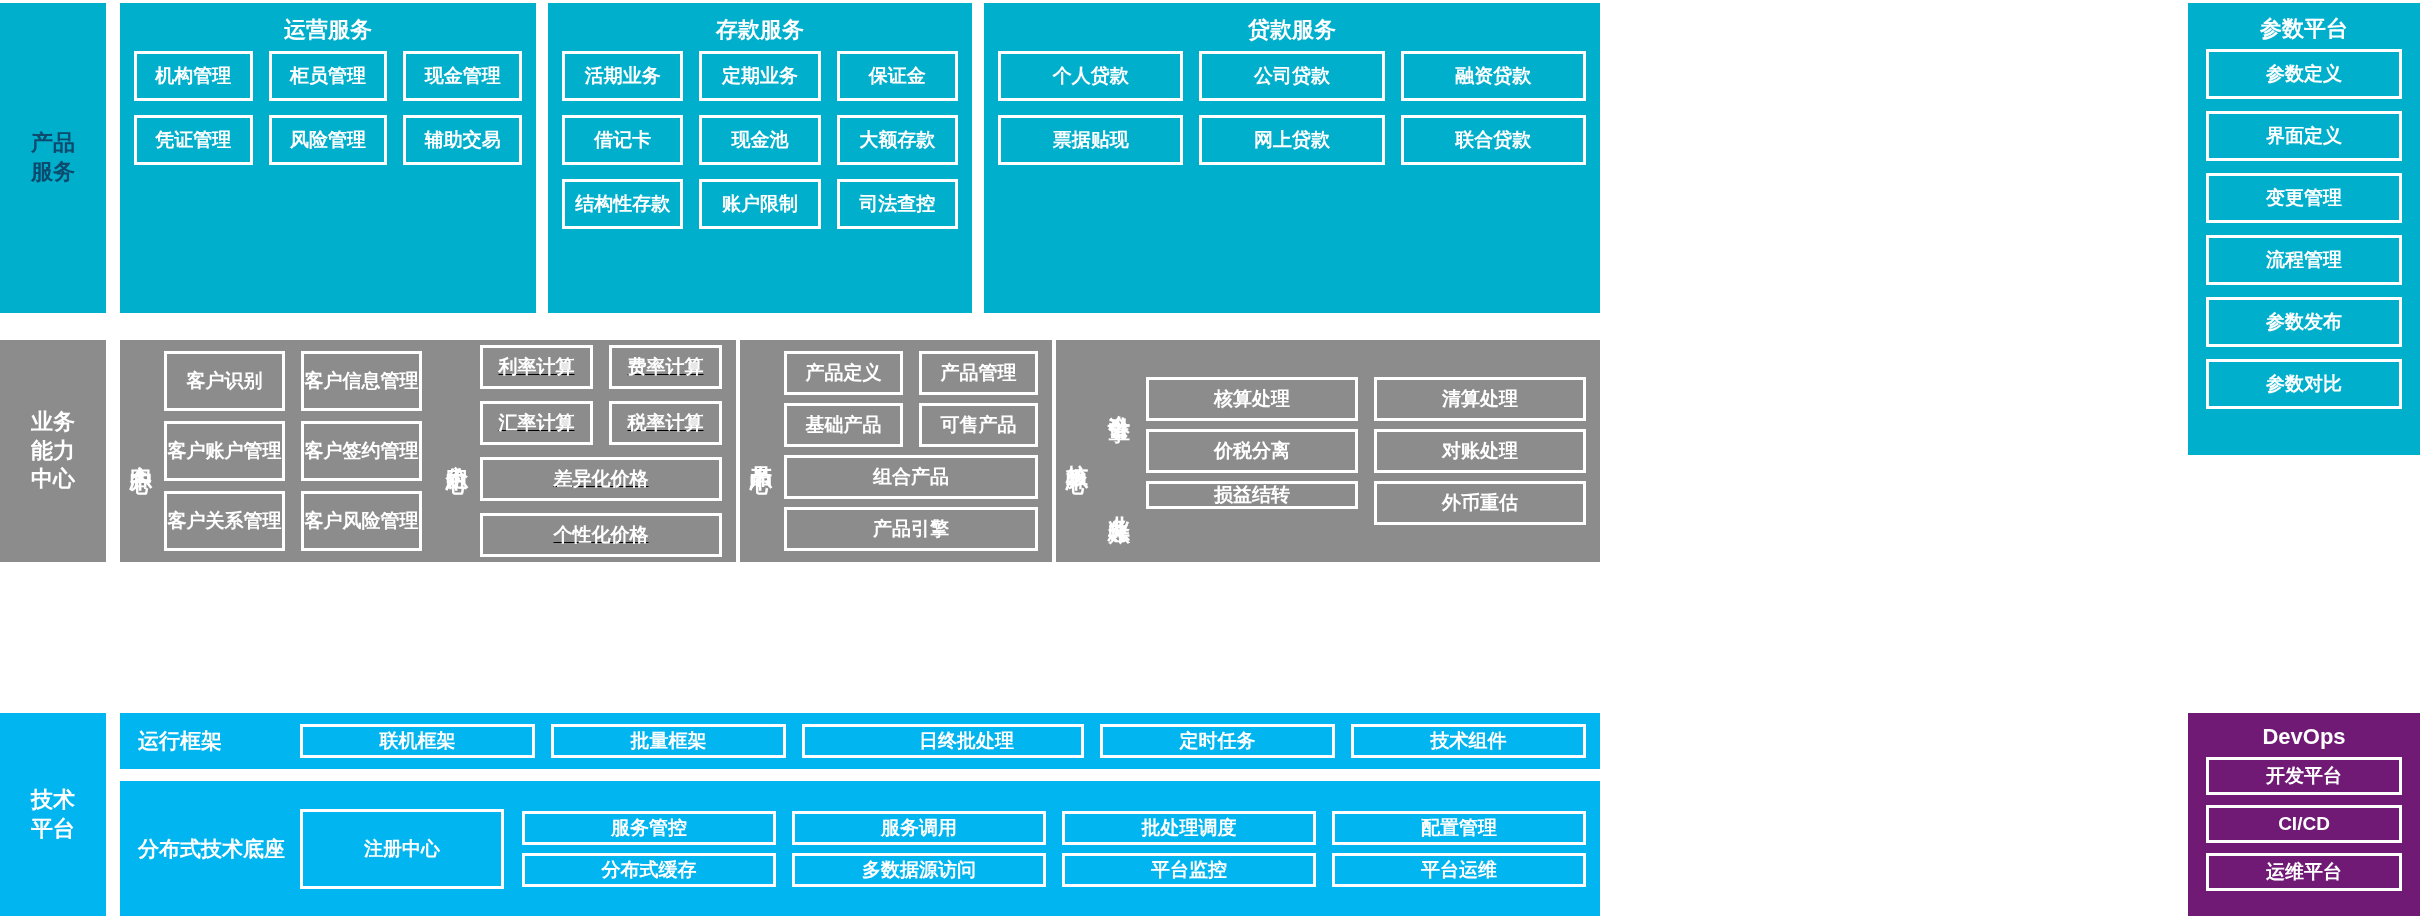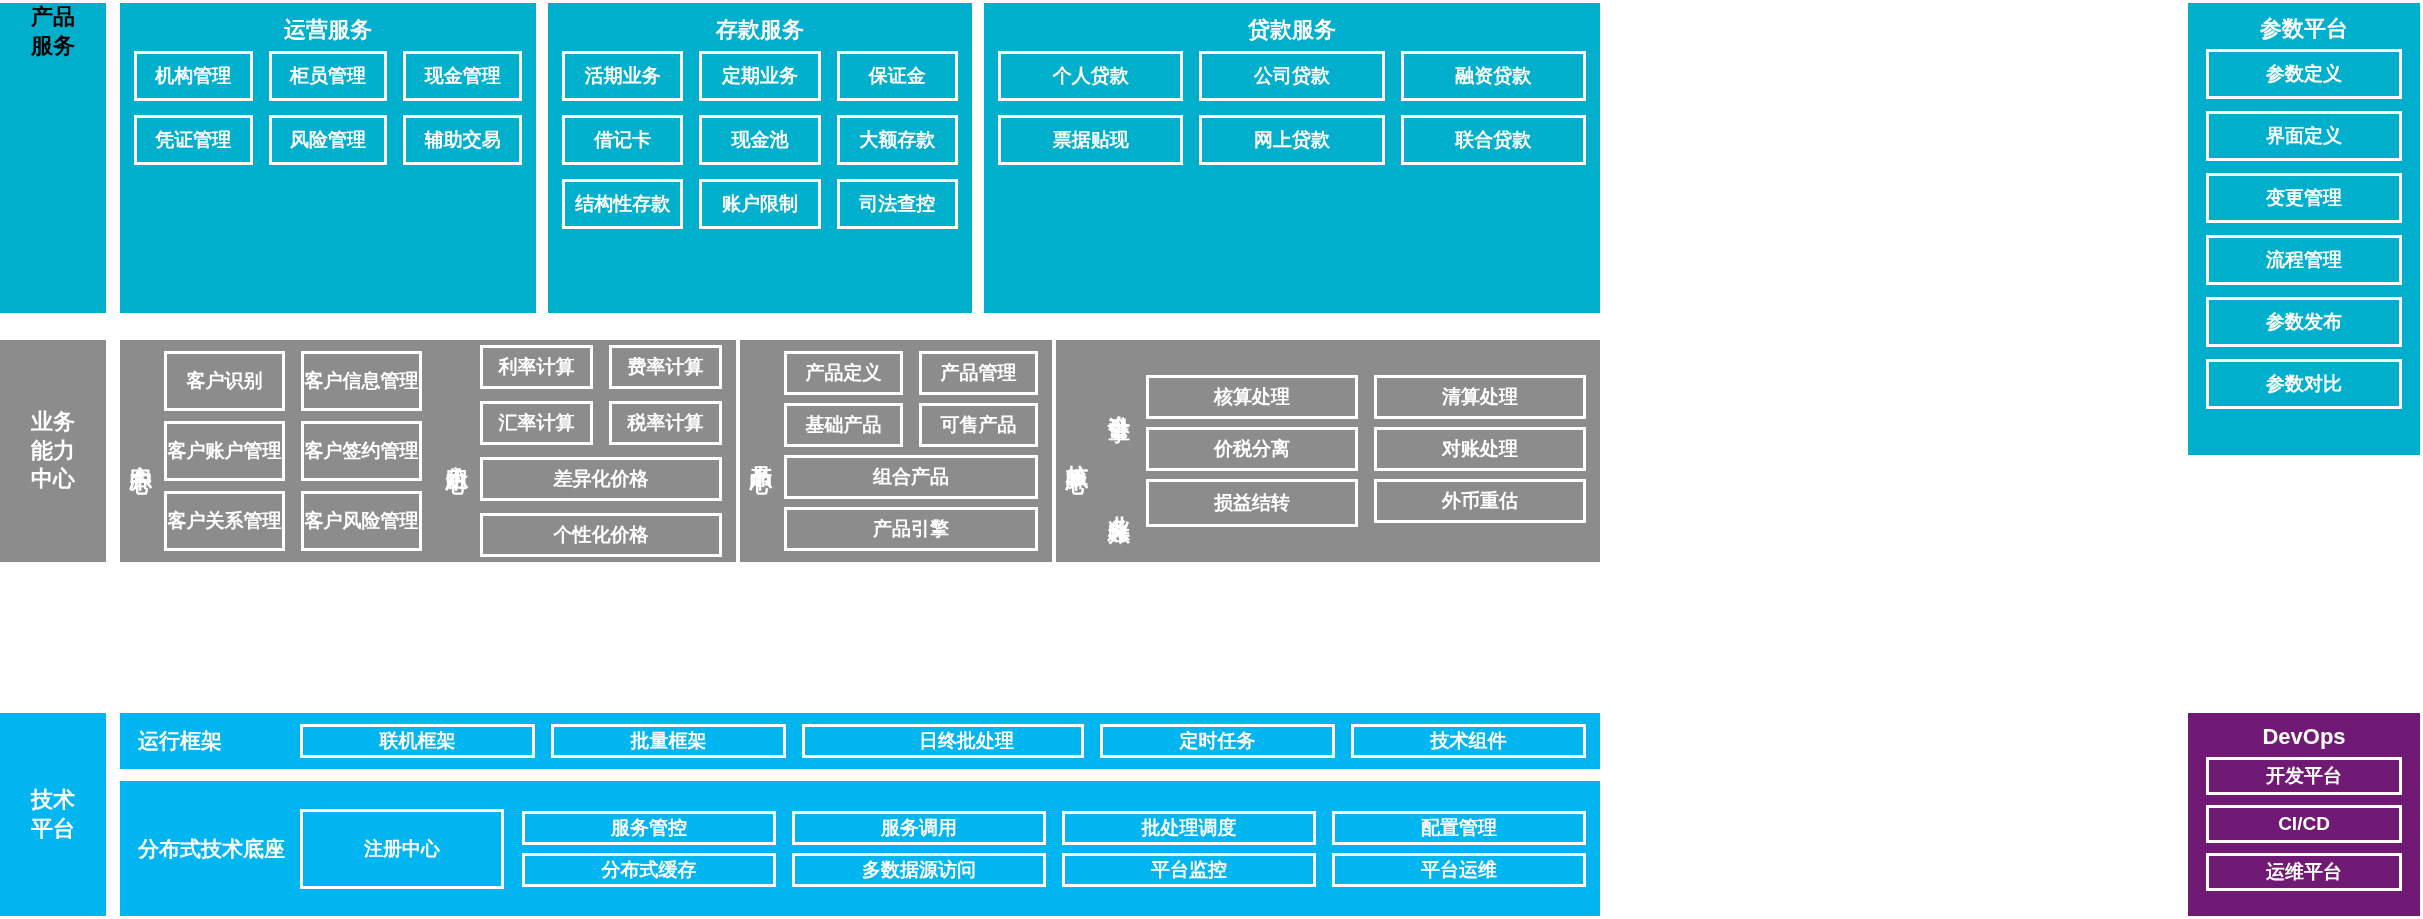--- a/index.html
+++ b/index.html
@@ -18,22 +18,22 @@
     display: flex; align-items: center; justify-content: center;
     text-align: center;
     font-weight: bold;
     white-space: nowrap;
   }
 
   
   .band1 { position: absolute; left: 0; top: 0; height: 316px; width: 2423px; }
   .b1-left {
     position: absolute; left: 0; top: 3px; width: 106px; height: 310px;
-    background: #00AFCC; color: #000000; font-weight: bold; font-size: 22px;
-    display: flex; flex-direction: column; align-items: center; 
+    background: #00AFCC; color: #0c4a6e; font-weight: bold; font-size: 22px;
+    display: flex; flex-direction: column; align-items: center; justify-content: center;
     line-height: 1.3;
   }
   .b1-group {
     position: absolute; top: 3px; height: 310px;
     background: #00AFCC;
     padding-top: 6px;
   }
   .b1-title {
     color: #fff; font-size: 22px; font-weight: bold; text-align: center;
     height: 42px; line-height: 42px;
@@ -174,21 +174,21 @@
         </div>
         <div class="b2-row">
           <div class="cell" style="height:60px;">客户关系管理</div>
           <div class="cell" style="height:60px;">客户风险管理</div>
         </div>
       </div>
     </div>
 
     <div class="b2-group" style="left:436px; width:300px;">
       <div class="vlabel">定价中心</div>
-      <div class="b2-inner" style="gap:12px;">
+      <div class="b2-inner" style="gap:12px;text-decoration:underline;">
         <div class="b2-row">
           <div class="cell" style="height:44px;">利率计算</div>
           <div class="cell" style="height:44px;">费率计算</div>
         </div>
         <div class="b2-row">
           <div class="cell" style="height:44px;">汇率计算</div>
           <div class="cell" style="height:44px;">税率计算</div>
         </div>
         <div class="b2-row">
           <div class="cell" style="height:44px;">差异化价格</div>
@@ -229,21 +229,21 @@
         <div class="b2-inner" style="gap:8px; padding-left:2px;">
           <div class="b2-row">
             <div class="cell" style="height:44px;">核算处理</div>
             <div class="cell" style="height:44px;">清算处理</div>
           </div>
           <div class="b2-row">
             <div class="cell" style="height:44px;">价税分离</div>
             <div class="cell" style="height:44px;">对账处理</div>
           </div>
           <div class="b2-row">
-            <div class="cell" style="height:48px;">损益结转</div>
+            <div class="cell" style="height:28px;">损益结转</div>
             <div class="cell" style="height:44px;">外币重估</div>
           </div>
         </div>
       </div>
     </div>
   </div>
 
   <div style="position:absolute; left:0; top:713px; width:2423px; height:203px;">
 
     <div class="b3-left">

